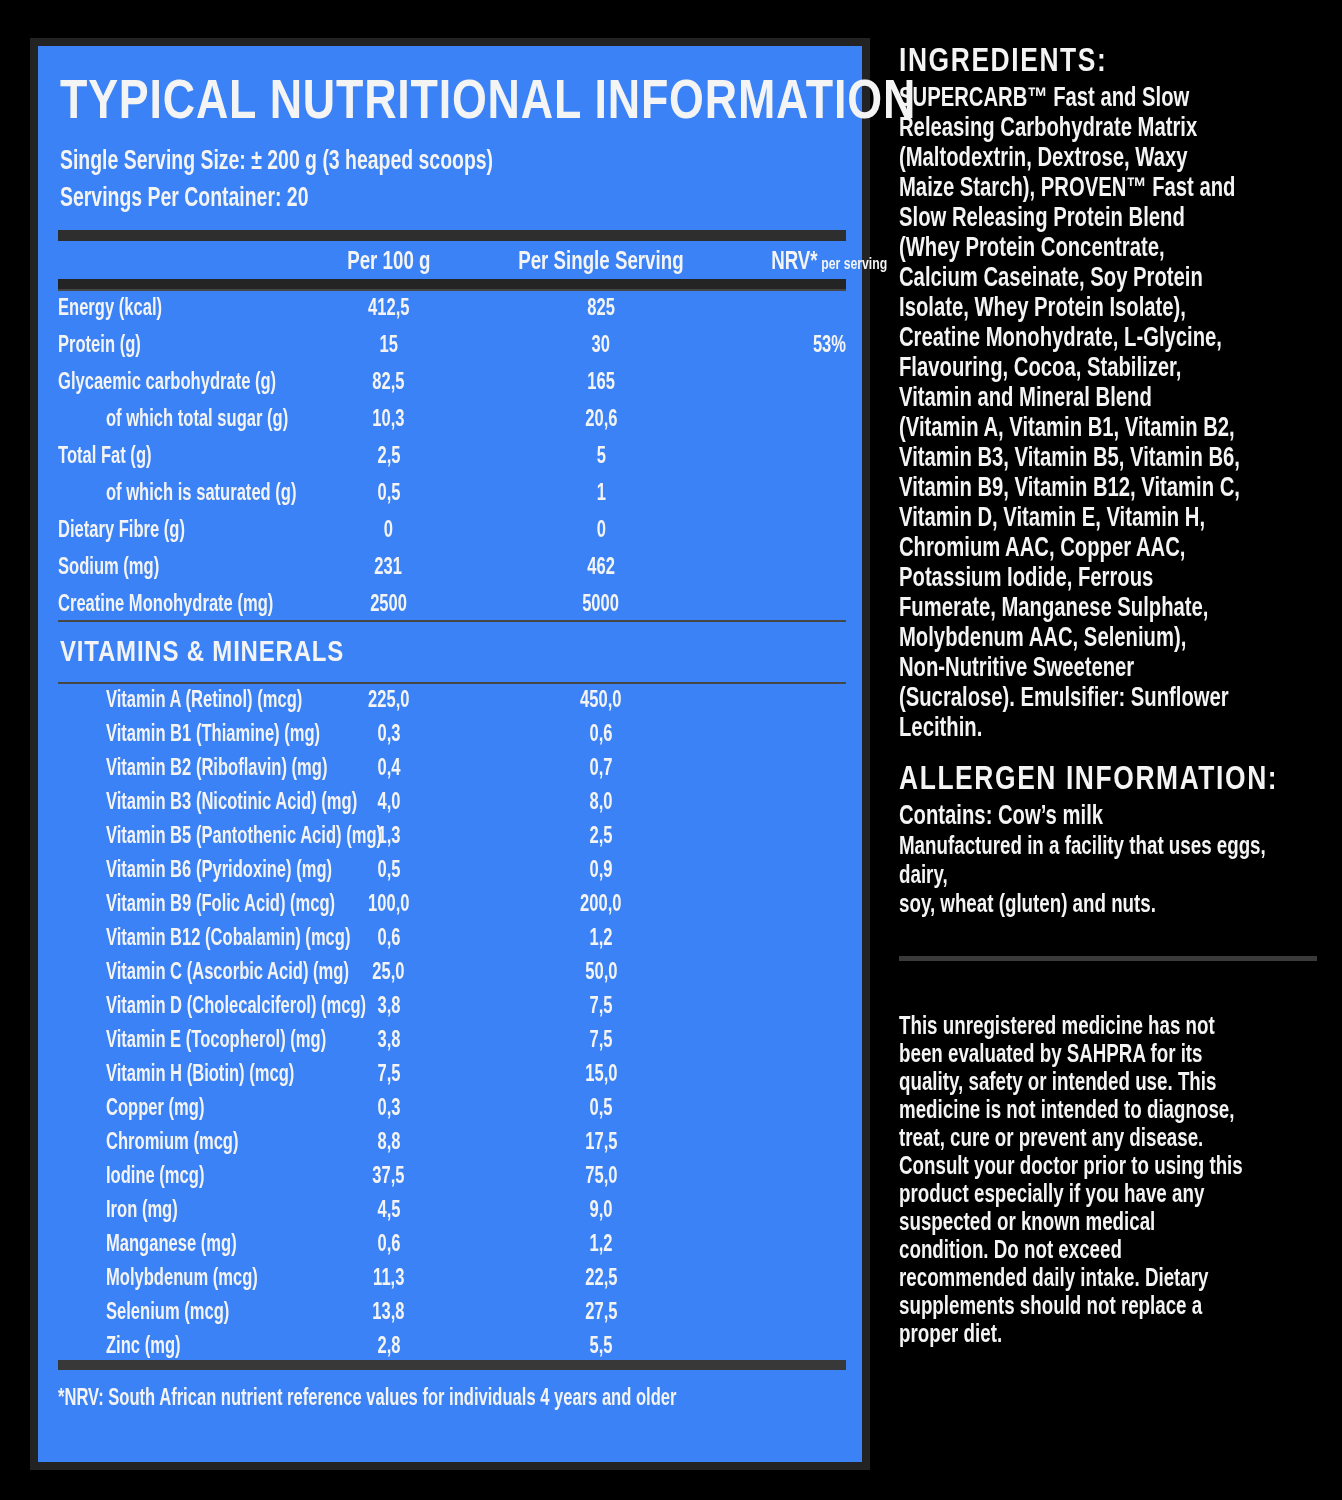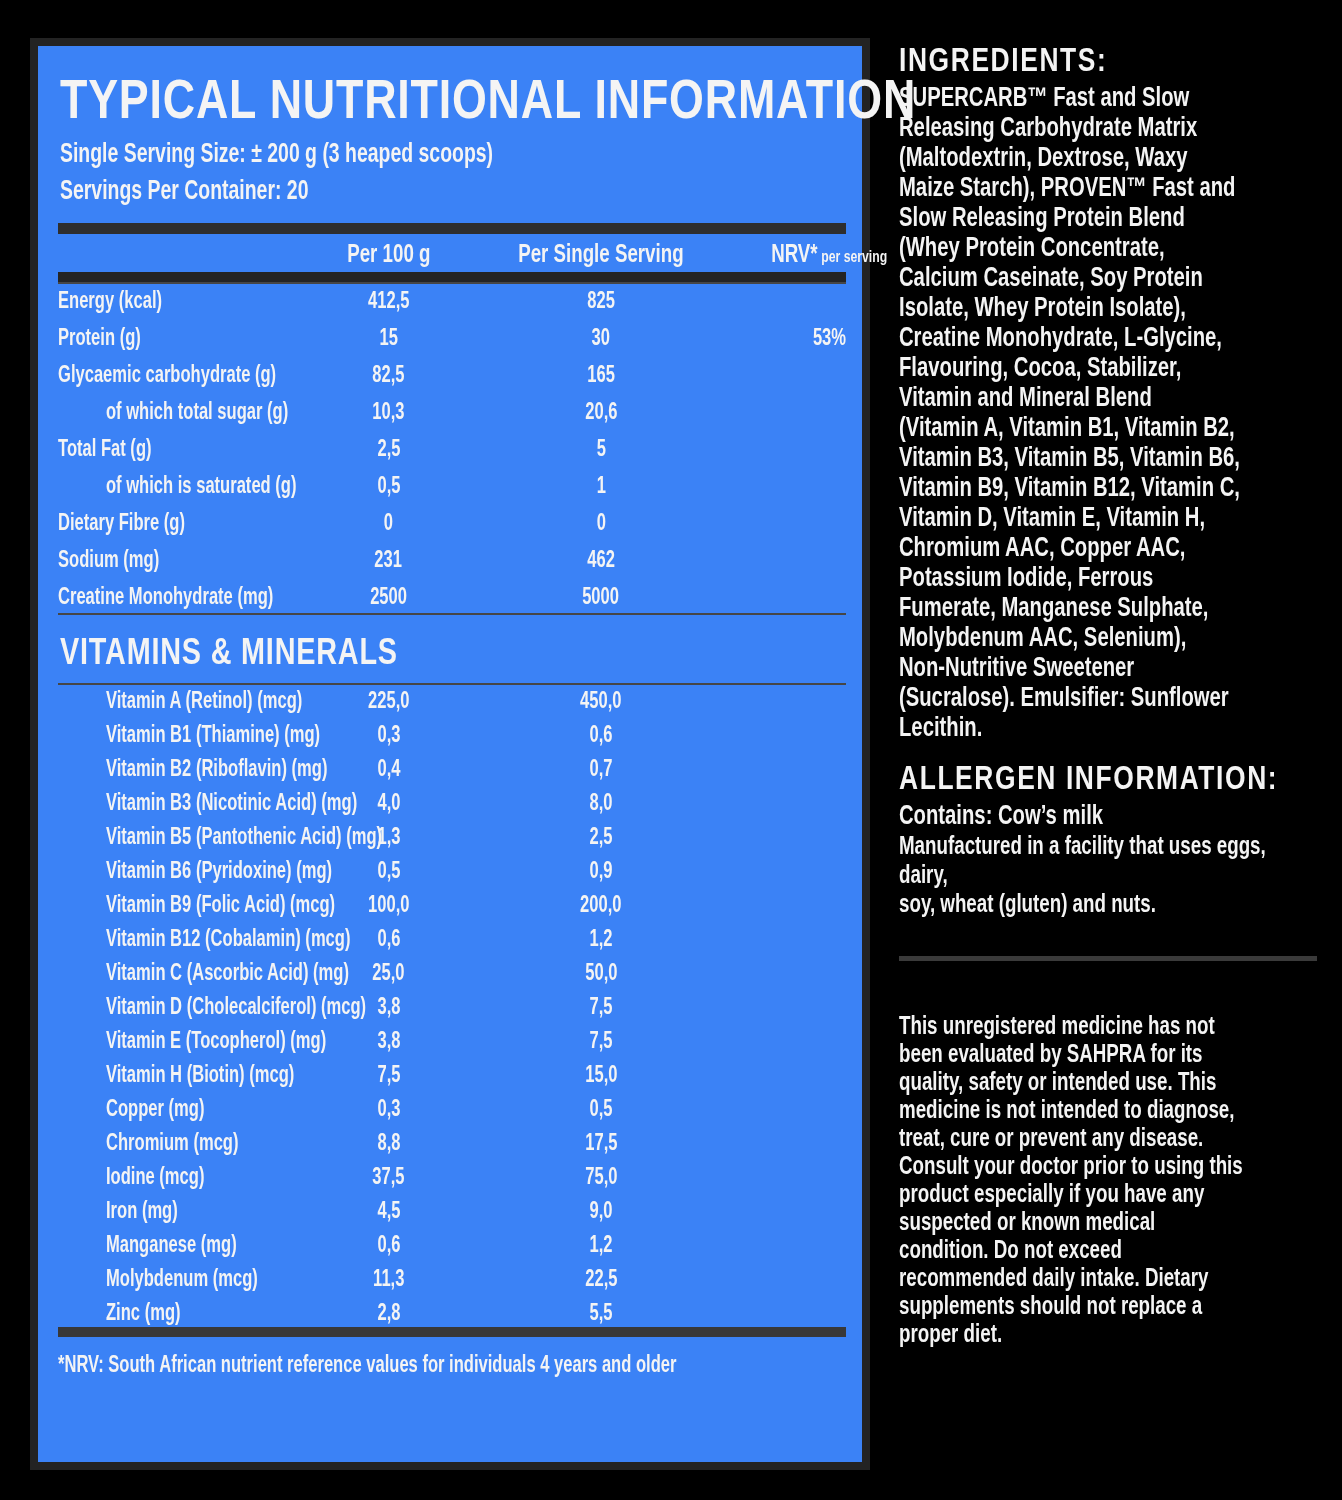--- a/index.html
+++ b/index.html
@@ -15,41 +15,41 @@
   .cx8{display:inline-block;transform:scaleX(.8);transform-origin:0 50%;white-space:nowrap;}
 
   
   .panel{
     position:absolute;left:30px;top:38px;width:840px;height:1432px;
     box-sizing:border-box;border:8px solid #232323;background:#3b82f6;
     padding:22px 16px 0 20px;
   }
   .panel h1{margin:2px 0 0 2px;font-size:56px;line-height:58px;letter-spacing:1px;}
   .serve{margin:0 0 0 2px;font-size:27px;line-height:37px;}
-  .serve.first{margin-top:7px;}
+  .serve.first{margin-top:14px;}
   .band{height:11px;background:#2e2e2e;margin-top:14px;}
   .band.mid{height:10px;background:#242424;margin-top:0;}
   .band.bottom{height:10px;background:#383838;margin-top:0;}
 
   .hdr-row{display:flex;align-items:center;height:38px;font-size:26px;justify-content:space-between;}
   .c-label{flex:1;min-width:0;}
   .c-100{width:175px;text-align:center;}
   .c-srv{width:250px;text-align:center;}
   .c-nrv{width:120px;text-align:right;}
   .nrv-h small{font-size:17px;margin-left:5px;font-weight:bold;}
 
   .rows{border-top:2px solid #464646;border-bottom:2px solid #464646;}
   .rows.vit{border-bottom:none;}
   .row{display:flex;align-items:center;height:33px;font-size:23px;}
   .row + .row{border-top:4px solid #3b82f6;}
   .rows.vit .row{height:30px;}
   .row.indent .c-label,
   .rows.vit .c-label{padding-left:48px;}
 
-  .panel h2{margin:16px 0 10px 2px;font-size:36px;line-height:42px;letter-spacing:1px;}
+  .panel h2{margin:8px 0 10px 2px;font-size:30px;line-height:42px;letter-spacing:1px;}
   .footnote{margin:12px 0 14px 0;font-size:23px;line-height:30px;}
 
   
   .side{position:absolute;left:899px;top:40px;width:445px;}
   .side h2{margin:0;font-size:33px;line-height:40px;letter-spacing:2px;}
   .side h2.allergen{margin-top:16px;}
   .blocktext{
     white-space:pre;transform:scaleX(.75);transform-origin:0 0;width:594px;
     font-size:27px;line-height:30px;margin-top:2px;
   }
@@ -266,20 +266,26 @@
         <div class="c-nrv"><span class="cx cx-r"></span></div>
       </div>
 
       <div class="row">
         <div class="c-label"><span class="cx">Molybdenum (mcg)</span></div>
         <div class="c-100"><span class="cx cx-c">11,3</span></div>
         <div class="c-srv"><span class="cx cx-c">22,5</span></div>
         <div class="c-nrv"><span class="cx cx-r"></span></div>
       </div>
 
+      <div class="row">
+        <div class="c-label"><span class="cx">Selenium (mcg)</span></div>
+        <div class="c-100"><span class="cx cx-c">13,8</span></div>
+        <div class="c-srv"><span class="cx cx-c">27,5</span></div>
+        <div class="c-nrv"><span class="cx cx-r"></span></div>
+      </div>
 
       <div class="row">
         <div class="c-label"><span class="cx">Zinc (mg)</span></div>
         <div class="c-100"><span class="cx cx-c">2,8</span></div>
         <div class="c-srv"><span class="cx cx-c">5,5</span></div>
         <div class="c-nrv"><span class="cx cx-r"></span></div>
       </div>
     </div>
 
   <div class="band bottom"></div>

